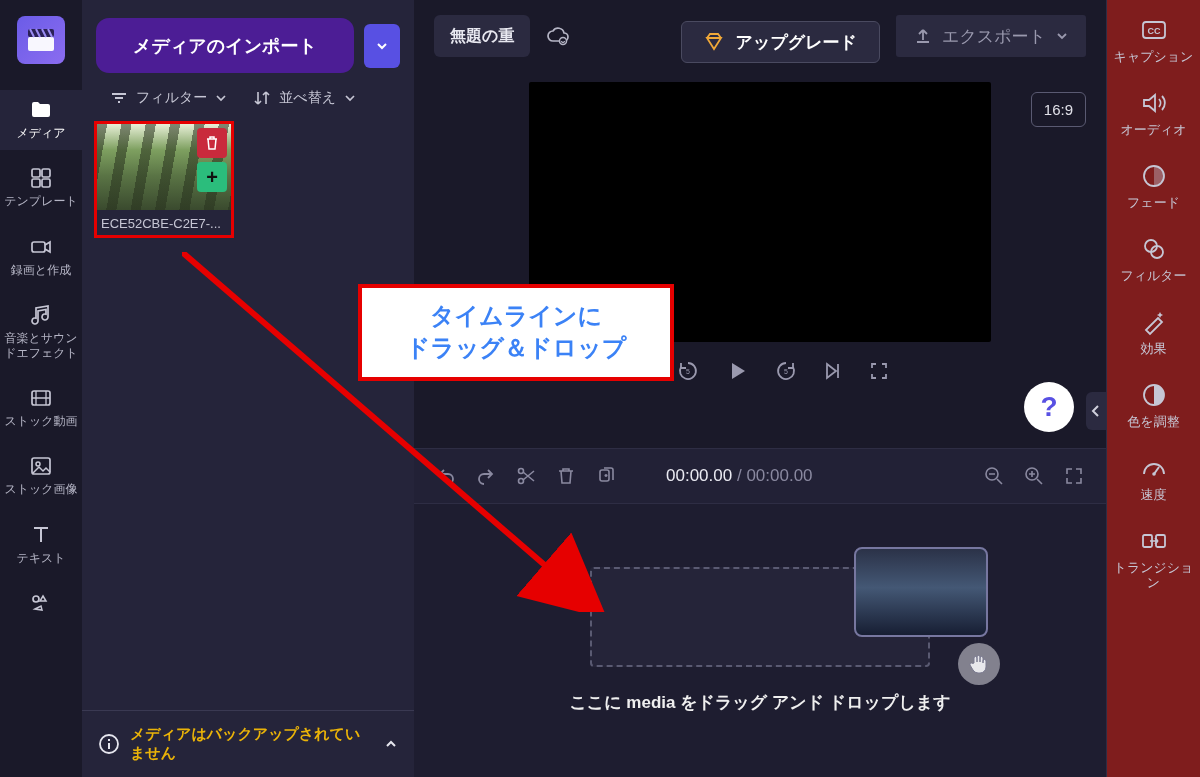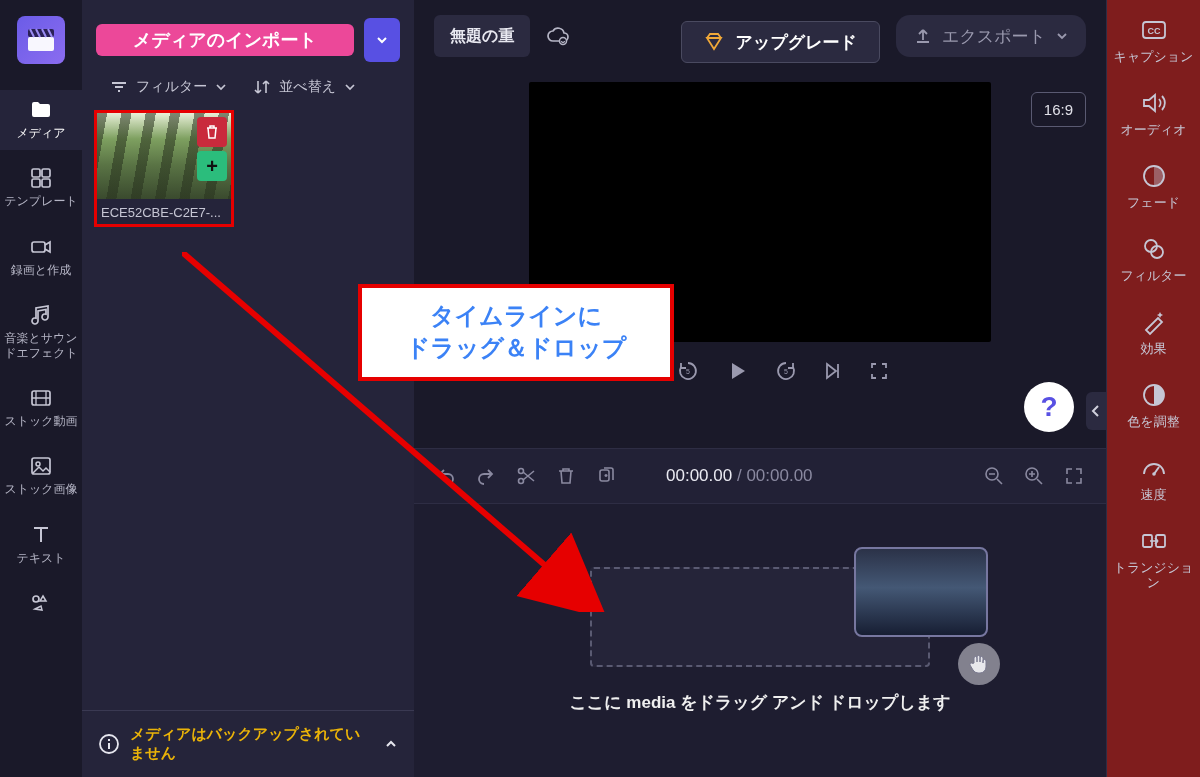--- a/index.html
+++ b/index.html
@@ -28,21 +28,21 @@
 
 
 .media-panel {
   position: absolute; left: 82px; top: 0; width: 332px; height: 100%;
   background: #25243a; display: flex; flex-direction: column;
 }
 .media-panel .top-row {
   display: flex; align-items: center; gap: 10px; padding: 18px 14px 6px;
 }
 .import-btn {
-  flex: 1; height: 32px; background: #ec4899; border-radius: 6px;
+  flex: 1; height: 55px; background: #4c1d95; border-radius: 13px;
   display: flex; align-items: center; justify-content: center; font-size: 18px;
   font-weight: 700; color: #fff; cursor: pointer;
 }
 .import-chevron {
   width: 36px; height: 44px; background: #5850e3; border-radius: 6px;
   display: flex; align-items: center; justify-content: center; cursor: pointer; color:#fff;
 }
 .filter-sort-row {
   display: flex; align-items: center; gap: 26px; padding: 10px 28px 10px;
   color: #c6c6d4; font-size: 14px;
@@ -88,21 +88,21 @@
 .title-chip {
   height: 42px; background: #2b2a40; border-radius: 6px; padding: 0 16px;
   display:flex; align-items:center; font-size: 16px; font-weight: 700; color: #e8e8f0;
 }
 .cloud-ico { color:#b5b5c5; cursor:pointer; }
 .upgrade-btn {
   height: 42px; padding: 0 22px; background: #2b2a40; border: 1px solid #4a4a60; border-radius: 6px;
   display:flex; align-items:center; gap:12px; font-weight:700; font-size: 17px; color:#fff; cursor:pointer;margin-top:12px;
 }
 .export-btn {
-  height: 42px; padding: 0 18px; background: #2b2a40; border-radius: 14px;
+  height: 42px; padding: 0 18px; background: #2b2a40; border-radius: 3px;
   display:flex; align-items:center; gap:10px; font-size: 17px; color:#9a99ae; cursor:pointer;
 }
 
 
 .preview-area {
   position: absolute; left: 414px; top: 72px; right: 94px; height: 360px;
   display: flex; flex-direction: column; align-items:center; padding-top: 10px;
 }
 .preview-canvas {
   width: 462px; height: 260px; background: #000; border-radius: 2px;

